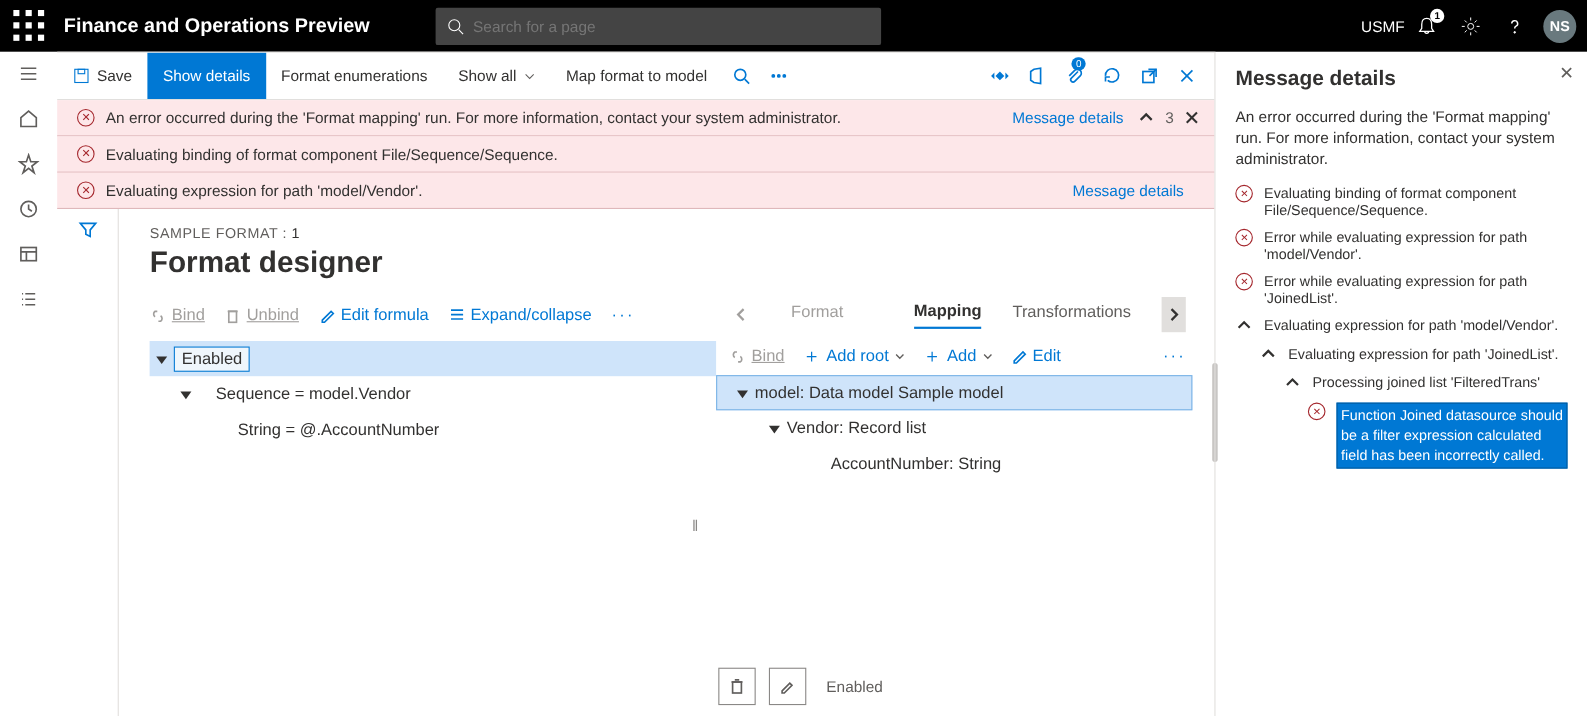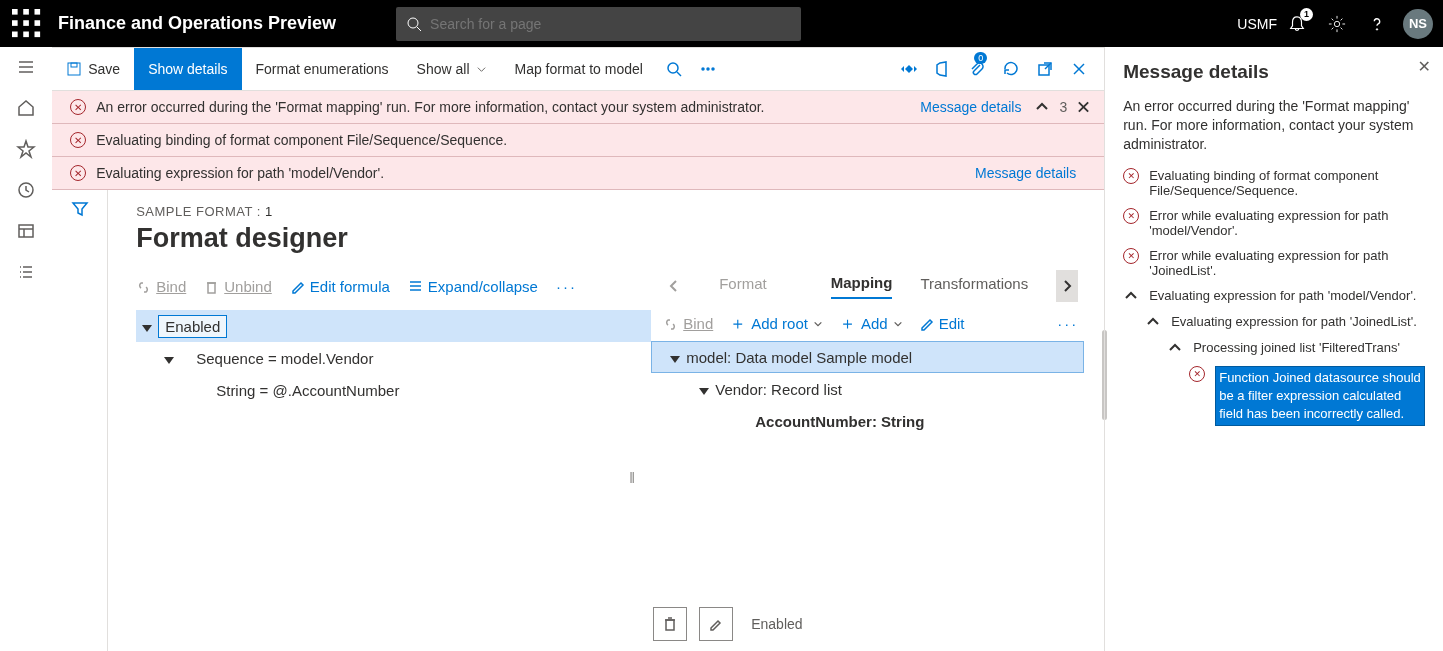--- a/index.html
+++ b/index.html
@@ -83,21 +83,21 @@
   .tabs .nav-arrow.boxed { background:#e1dfdd; }
 
   .right-toolbar { margin-top:8px; display:flex; align-items:center; gap:16px; font-size:15px; padding-left:12px;}
   .right-toolbar .tb-disabled { color:#a19f9d; }
 
   .pane-right .tree { margin-top:6px; }
   .rt-row { display:flex; align-items:center; height:32px; font-size:15px;text-align:right; }
   .rt-selected { background:#cfe4fa; border:1px solid #7ab3e6;}
   .rt0 { padding-left:12px; }
   .rt1 { padding-left:42px; }
-  .rt2 { padding-left:82px;font-weight:bold; }
+  .rt2 { padding-left:82px; }
 
   .bottom-bar { position:absolute; bottom:10px; left:545px; display:flex; align-items:center; gap:12px;}
   .sq-btn { width:34px; height:34px; border:1px solid #8a8886; display:flex; align-items:center; justify-content:center; }
   .sq-btn svg { width:16px; height:16px; stroke:#605e5c; fill:none; stroke-width:1.5;}
   .enabled-label { font-size:14px; color:#605e5c; margin-left:6px;}
 
   .vsplit { position:absolute; left:521px; top:280px; color:#8a8886; font-size:14px;}
   .vscroll-hint { position:absolute; right:-3px; top:140px; width:5px; height:90px; background:#c8c6c4; border-radius:3px; }
 
   

